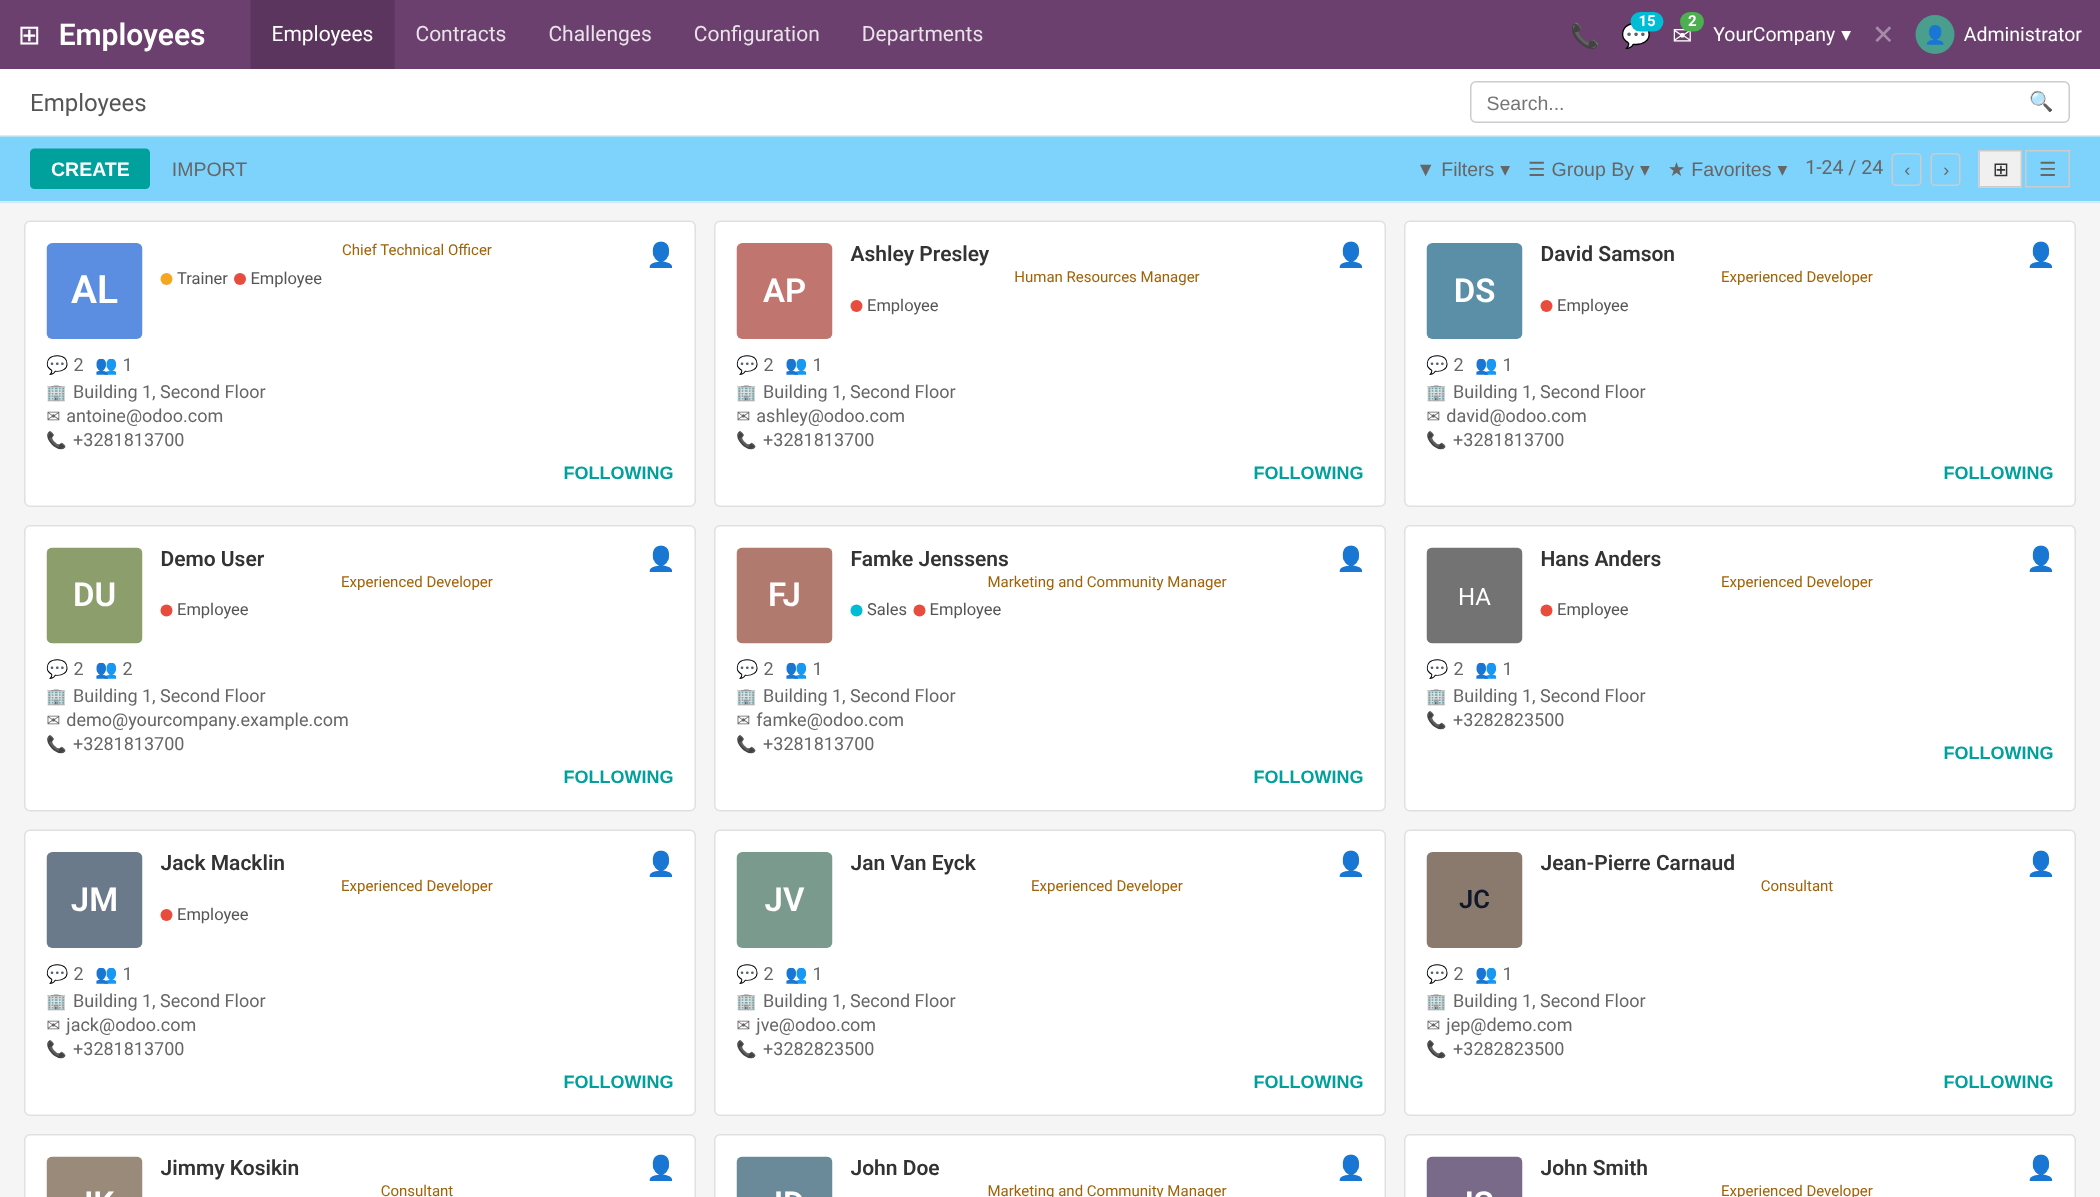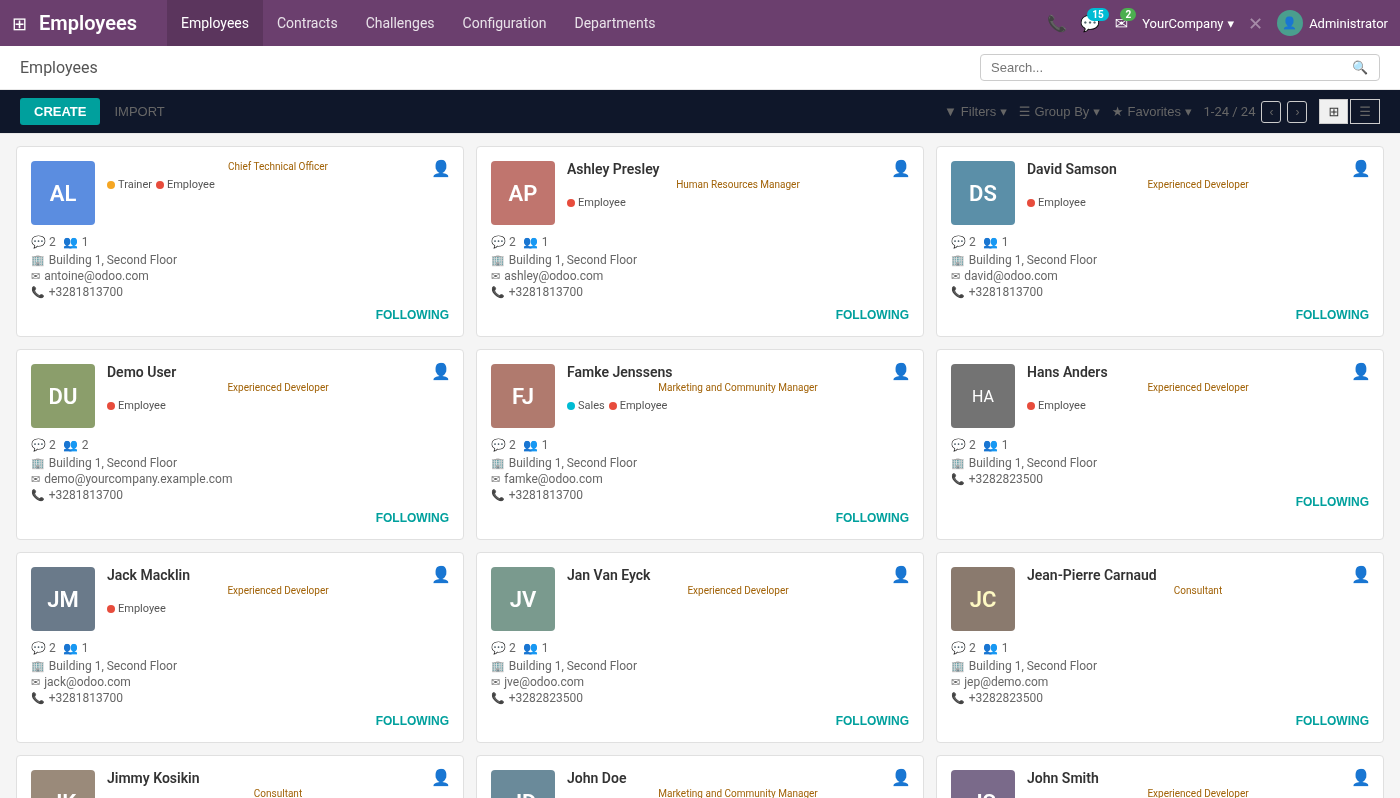--- a/index.html
+++ b/index.html
@@ -30,21 +30,21 @@
     .nav-avatar-circle { width: 26px; height: 26px; background: #4a9e8e; border-radius: 50%; display: flex; align-items: center; justify-content: center; font-size: 12px; color: white; }
     .page-title { font-size: 16px; color: #555; font-weight: 400; }
 
     
     .search-bar-area { background: white; padding: 8px 20px; border-bottom: 1px solid #e8e8e8; display: flex; align-items: center; justify-content: space-between; }
     .search-bar { display: flex; align-items: center; border: 1px solid #ccc; border-radius: 4px; background: white; width: 400px; padding: 5px 10px; }
     .search-bar input { border: none; outline: none; flex: 1; font-size: 13px; color: #666; }
     .search-icon-btn { color: #888; cursor: pointer; }
 
     
-    .toolbar { background: #0f172a; padding: 8px 20px; border-bottom: 1px solid #e8e8e8; display: flex; align-items: center; gap: 0; }
+    .toolbar { background: #7dd3fc; padding: 8px 20px; border-bottom: 1px solid #e8e8e8; display: flex; align-items: center; gap: 0; }
     .btn-create { background: #00a09d; color: white; border: none; padding: 6px 14px; border-radius: 3px; cursor: pointer; font-size: 13px; font-weight: 600; }
     .btn-import { background: none; border: none; color: #666; padding: 6px 14px; cursor: pointer; font-size: 13px; }
     .toolbar-right { margin-left: auto; display: flex; align-items: center; gap: 12px; }
     .filter-btn { background: none; border: none; color: #666; cursor: pointer; font-size: 13px; display: flex; align-items: center; gap: 4px; }
     .pager { display: flex; align-items: center; gap: 6px; color: #666; font-size: 13px; }
     .pager-btn { background: none; border: 1px solid #ccc; border-radius: 3px; padding: 3px 7px; cursor: pointer; color: #666; font-size: 12px; }
     .view-toggle { display: flex; gap: 2px; }
     .view-btn { background: none; border: 1px solid #ccc; padding: 4px 8px; cursor: pointer; color: #666; font-size: 13px; }
     .view-btn.active { background: #f0f0f0; color: #333; }
 
@@ -152,21 +152,21 @@
       <button class="view-btn">☰</button>
     </div>
   </div>
 </div>
 
 <div class="cards-grid" id="cards-grid">
 <div class="employee-card">
     <span class="card-user-icon">👤</span>
     <div class="card-header">
       <div class="card-avatar">
-        <div class="card-avatar-img" style="background:#5b8de0; color:white; font-weight:600; font-size:22px; display:flex; align-items:center; justify-content:center;">AL</div>
+        <div class="card-avatar-img" style="background:#5b8de0; color:white; font-weight:600; font-size:26px; display:flex; align-items:center; justify-content:center;">AL</div>
       </div>
       <div class="card-info">
         <div class="card-title">Chief Technical Officer</div>
         <div class="card-tags">
             <span class="tag">
       <span class="tag-dot orange"></span>
       <span>Trainer</span>
     </span>
             <span class="tag">
       <span class="tag-dot red"></span>
@@ -494,21 +494,21 @@
     </div>
 
     <div class="card-footer">
       <button class="following-btn">FOLLOWING</button>
     </div>
   </div>
     <div class="employee-card">
     <span class="card-user-icon">👤</span>
     <div class="card-header">
       <div class="card-avatar">
-        <div class="card-avatar-img" style="background:#8a7a6e; color:#fef9c3; font-weight:600; font-size:22px; display:flex; align-items:center; justify-content:center;">JC</div>
+        <div class="card-avatar-img" style="background:#8a7a6e; color:#0f172a; font-weight:600; font-size:17px; display:flex; align-items:center; justify-content:center;">JC</div>
       </div>
       <div class="card-info">
         <div class="card-name">Jean-Pierre Carnaud</div>
         <div class="card-title">Consultant</div>
         <div class="card-tags"></div>
       </div>
     </div>
     <div class="card-stats">
       <span class="card-stat">
         <span>💬</span>2

